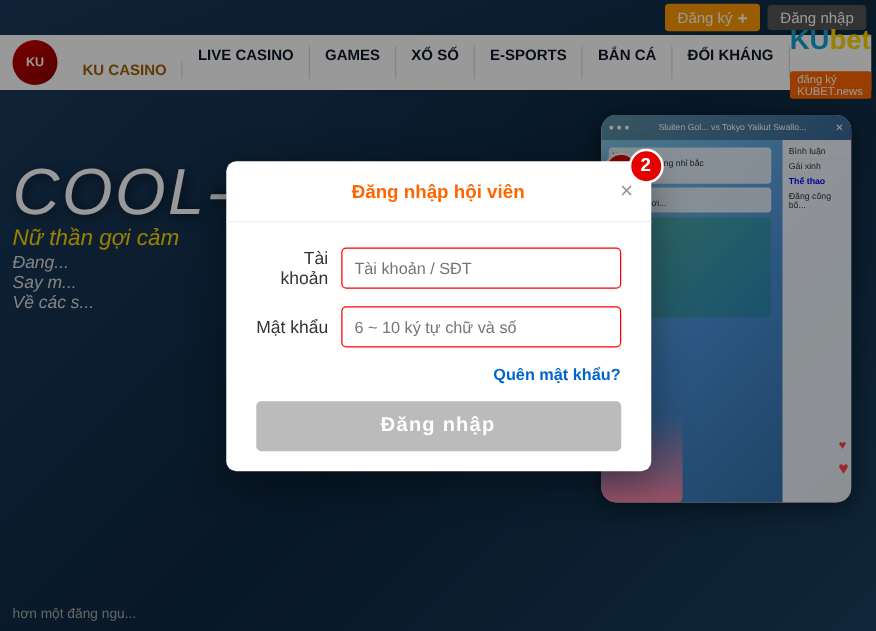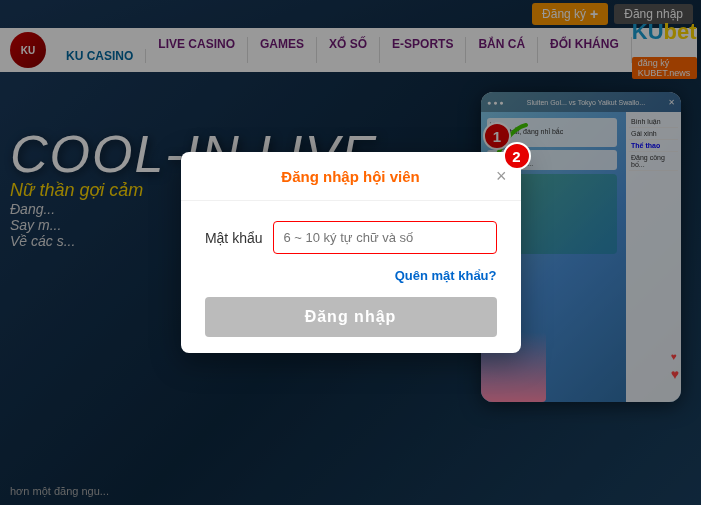--- a/index.html
+++ b/index.html
@@ -87,26 +87,26 @@
     }
     .nav-items {
       display: flex;
       gap: 0;
       flex: 1;
     }
     .nav-item {
       padding: 0 12px;
       font-size: 12px;
       font-weight: bold;
-      color: #701a75;
+      color: #0f172a;
       cursor: pointer;
       border-right: 1px solid #ddd;
       white-space: nowrap;
     }
-    .nav-item:first-child { color: #0369a1; margin-top: 12px; }
+    .nav-item:first-child { color: #a16207; margin-top: 12px; }
     .kubet-logo {
       margin-left: auto;
       display: flex;
       flex-direction: column;
       align-items: center;
     }
     .kubet-text {
       font-size: 22px;
       font-weight: bold;
       color: #00aaff;
@@ -465,20 +465,24 @@
     <div class="step2-badge">
       <span>2</span>
     </div>
 
     <div class="modal-header">
       <span class="modal-title">Đăng nhập hội viên</span>
       <button class="modal-close">×</button>
     </div>
 
     <div class="modal-body">
+      <div class="form-row">
+        <label class="form-label">Tài khoản</label>
+        <input class="form-input" type="text" placeholder="Tài khoản / SĐT" style="">
+      </div>
 
       <div class="form-row">
         <label class="form-label">Mật khẩu</label>
         <input class="form-input" type="password" placeholder="6 ~ 10 ký tự chữ và số" style="">
       </div>
 
       <div class="forgot-row">
         <a class="forgot-link" href="#">Quên mật khẩu?</a>
       </div>
 

